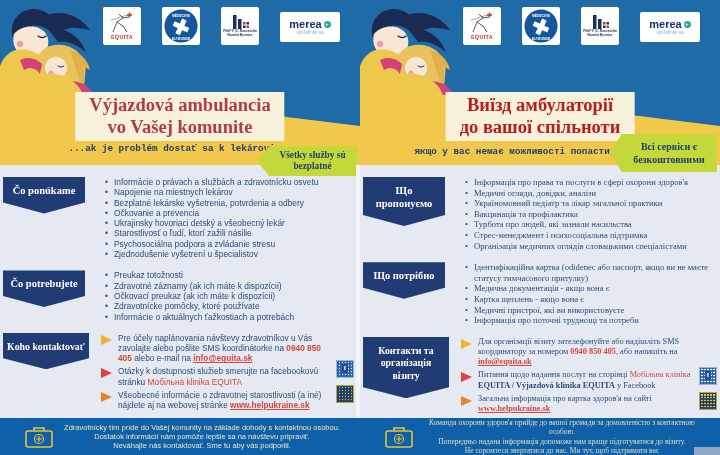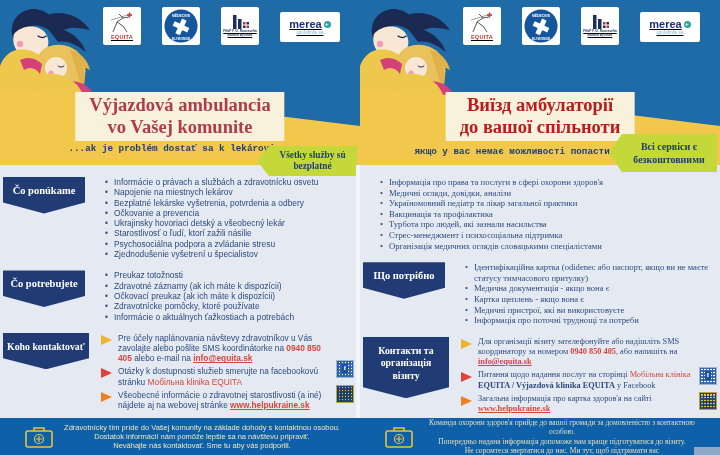--- a/index.html
+++ b/index.html
@@ -5,21 +5,21 @@
   html,body{margin:0;padding:0;background:#fff;}
   .page{width:720px;height:455px;position:relative;display:flex;overflow:hidden;
         font-family:"Liberation Sans",sans-serif;background:#1f6ba7;}
   .panel{width:360px;height:455px;position:relative;display:flex;flex-direction:column;overflow:hidden;}
 
   
   .hero{height:165px;position:relative;background:#1f6ba7;flex-shrink:0;overflow:hidden;}
   .illu{position:absolute;left:0;top:0;z-index:1;}
   .wave{position:absolute;bottom:0;left:0;width:100%;height:85px;background:#f2c84c;
         clip-path:polygon(0 8%,50% 28%,100% 54%,100% 100%,0 100%);z-index:2;}
-  .logos{position:absolute;top:7px;left:103px;display:flex;gap:21px;align-items:flex-start;z-index:3;text-decoration:underline;}
+  .logos{position:absolute;top:7px;left:103px;display:flex;gap:21px;align-items:flex-start;z-index:3;}
   .logo-box{width:38px;height:38px;background:#fff;border-radius:2px;display:flex;flex-direction:column;
             align-items:center;justify-content:center;overflow:hidden;padding:1px;box-sizing:border-box;}
   .equita-label{font-size:5.5px;font-weight:bold;color:#c0392b;letter-spacing:.3px;line-height:6px;}
   .mdm-t{font-size:3.6px;fill:#ffffff;font-family:"Liberation Sans",sans-serif;font-weight:bold;}
   .fnsp-text{font-size:3.2px;line-height:3.6px;color:#1b2f5e;text-align:center;font-weight:bold;}
   .logo-box.merea{width:60px;height:30px;margin-top:5px;justify-content:center;}
   .merea-name{font-size:11px;font-weight:bold;color:#1b2f7e;line-height:11px;display:flex;align-items:center;gap:2px;}
   .merea-dot{width:7px;height:7px;border-radius:50%;background:#2aa8a0;display:inline-block;position:relative;}
   .merea-dot::after{content:"+";position:absolute;left:1.4px;top:-1.6px;color:#fff;font-size:6px;font-weight:bold;}
   .merea-tag{font-size:4.5px;color:#7fb3d8;line-height:5px;}
@@ -285,20 +285,21 @@
       <div class="wave"></div>
       <div class="title-box">
         <div class="title">Виїзд амбулаторії</div>
         <div class="title">до вашої спільноти</div>
       </div>
       <div class="subtitle">якщо у вас немає можливості попасти до лікаря</div>
     </div>
     <div class="badge">Всі сервіси є безкоштовними</div>
     <div class="content">
       <div class="section">
+        <div class="banner">Що пропонуємо</div>
         <ul class="bullets">
           <li>Інформація про права та послуги в сфері охорони здоров'я</li>
           <li>Медичні огляди, довідки, аналізи</li>
           <li>Україномовний педіатр та лікар загальної практики</li>
           <li>Вакцинація та профілактика</li>
           <li>Турбота про людей, які зазнали насильства</li>
           <li>Стрес-менеджмент і психосоціальна підтримка</li>
           <li>Організація медичних оглядів словацькими спеціалістами</li>
         </ul>
       </div>

